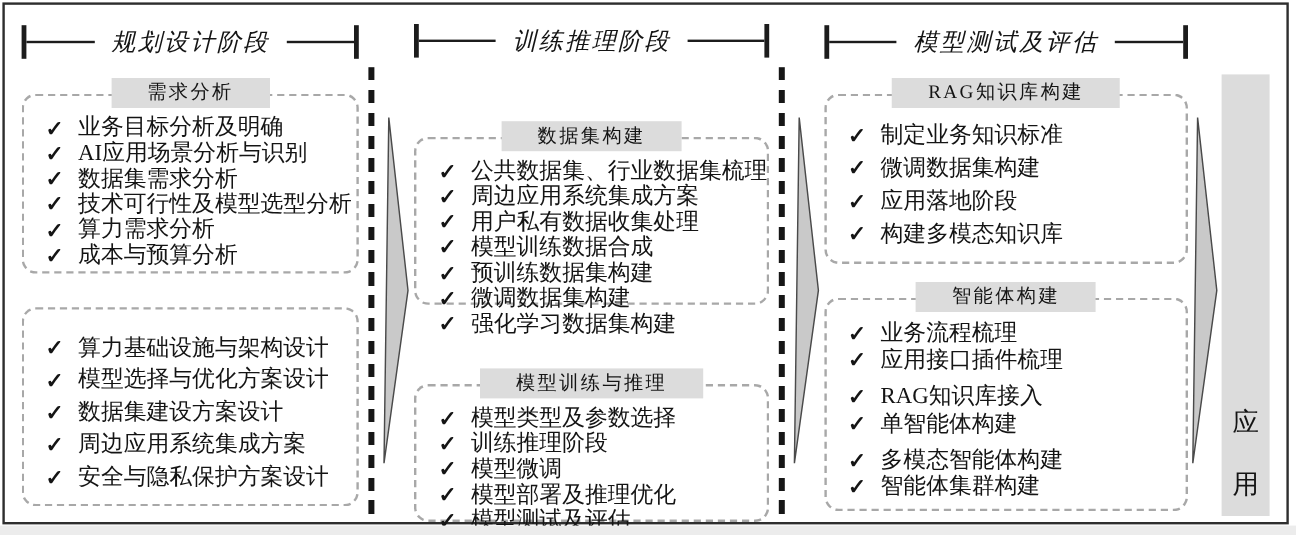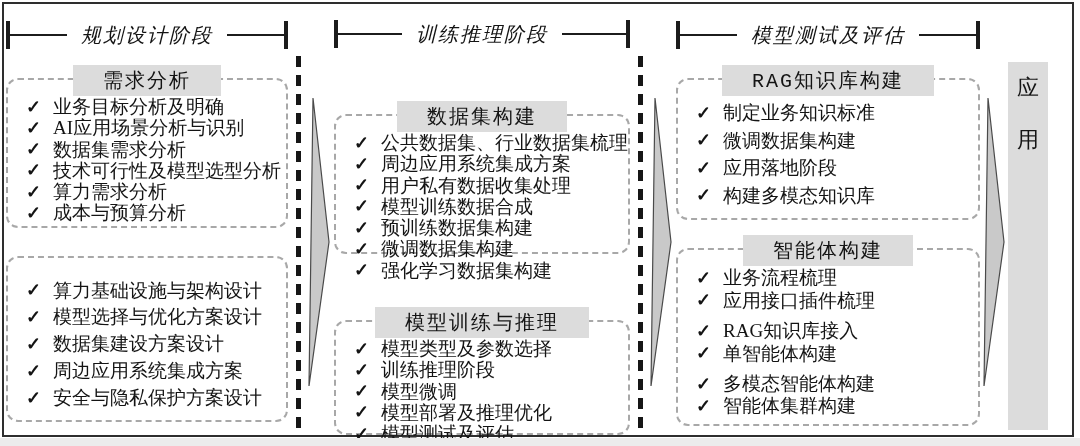--- a/index.html
+++ b/index.html
@@ -14,58 +14,58 @@
   *{box-sizing:border-box;margin:0;padding:0;}
   body{
     width:1080px;height:446px;position:relative;background:#ffffff;
     font-family:"Liberation Serif","DejaVu Serif",serif;color:var(--text-color);
     overflow:hidden;
   }
   .bottom-strip{position:absolute;left:0;bottom:0;width:1080px;height:8px;background:#ececec;}
   .figure{
     position:absolute;left:2px;top:2px;width:1072px;height:435px;
     border:2px solid var(--border-dark);background:#fff;
-    display:flex;padding:0 2px;
+    display:flex;padding:0 14px;
   }
   .col{display:flex;flex-direction:column;}
   .col1{width:282px;}
   .col2{width:296px;gap:38px;}
   .col3{width:304px;}
   .phase-header{margin-top:16px;height:30px;display:flex;align-items:center;}
   .tick{width:4px;height:28px;background:#1c1c1c;flex:none;}
   .hline{flex:1;height:2px;background:#1c1c1c;}
   .phase-label{font-style:italic;font-size:20px;padding:0 14px;letter-spacing:2px;white-space:nowrap;}
   .box{position:relative;margin-top:28px;border:2px dashed var(--dash-color);border-radius:12px;}
   .h-c1a{height:150px}.h-c1b{height:166px}
   .h-c2a{height:178px}.h-c2b{height:146px}
   .h-c3a{height:142px}.h-c3b{height:178px}
   .badge{
     position:absolute;top:-15px;left:50%;transform:translateX(-50%);
-    background:var(--badge-bg);padding:2px 30px;font-size:20px;letter-spacing:2px;
-    white-space:nowrap;z-index:2;font-family:Liberation Mono, monospace;
+    background:var(--badge-bg);padding:2px 30px;font-size:16px;letter-spacing:2px;
+    white-space:nowrap;z-index:2;
   }
   .items{
     position:absolute;left:0;right:0;top:10px;bottom:2px;
     display:flex;flex-direction:column;justify-content:space-evenly;
     padding:6px 2px 4px 18px;
   }
   .item{display:flex;align-items:center;font-size:19px;line-height:1.12;white-space:nowrap;}
   .check{font-weight:bold;margin-right:12px;font-size:18px;flex:none;}
   .gap-top{margin-top:8px;}
   .sep{width:46px;position:relative;flex:none;}
   .vdash{
     position:absolute;left:8px;top:52px;width:5px;height:376px;
     background:repeating-linear-gradient(to bottom,#161616 0 11px,transparent 11px 19px);
   }
   .sep .arrow{position:absolute;left:17px;top:92px;}
   .arrow-only{width:26px;position:relative;flex:none;}
   .arrow-only .arrow{position:absolute;left:0;top:92px;}
   .appbar{
     width:40px;height:368px;margin-top:58px;margin-left:2px;flex:none;
-    background:var(--appbar-bg);display:flex;align-items:flex-start;justify-content:center;
+    background:var(--appbar-bg);display:flex;align-items:flex-end;justify-content:center;
   }
   .appbar-label{width:24px;font-size:22px;line-height:52px;text-align:center;word-break:break-all;}
 </style>
 </head>
 <body>
 
 <div class="figure">
 
   <div class="col col1">
     <div class="phase-header">

